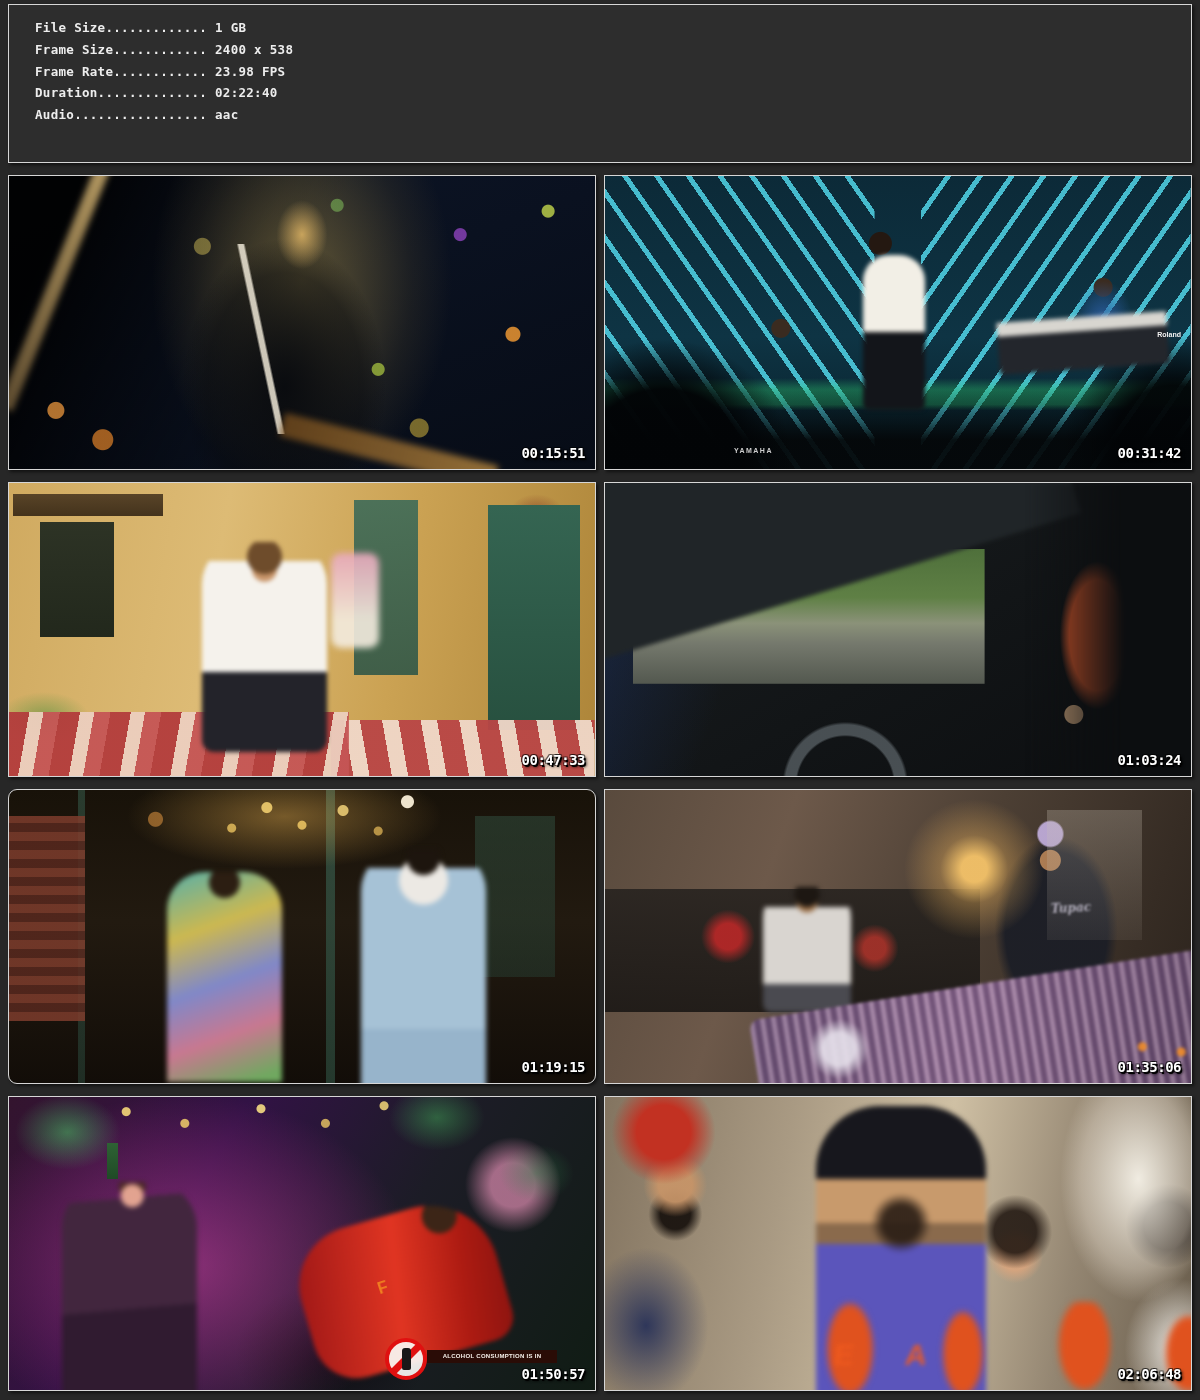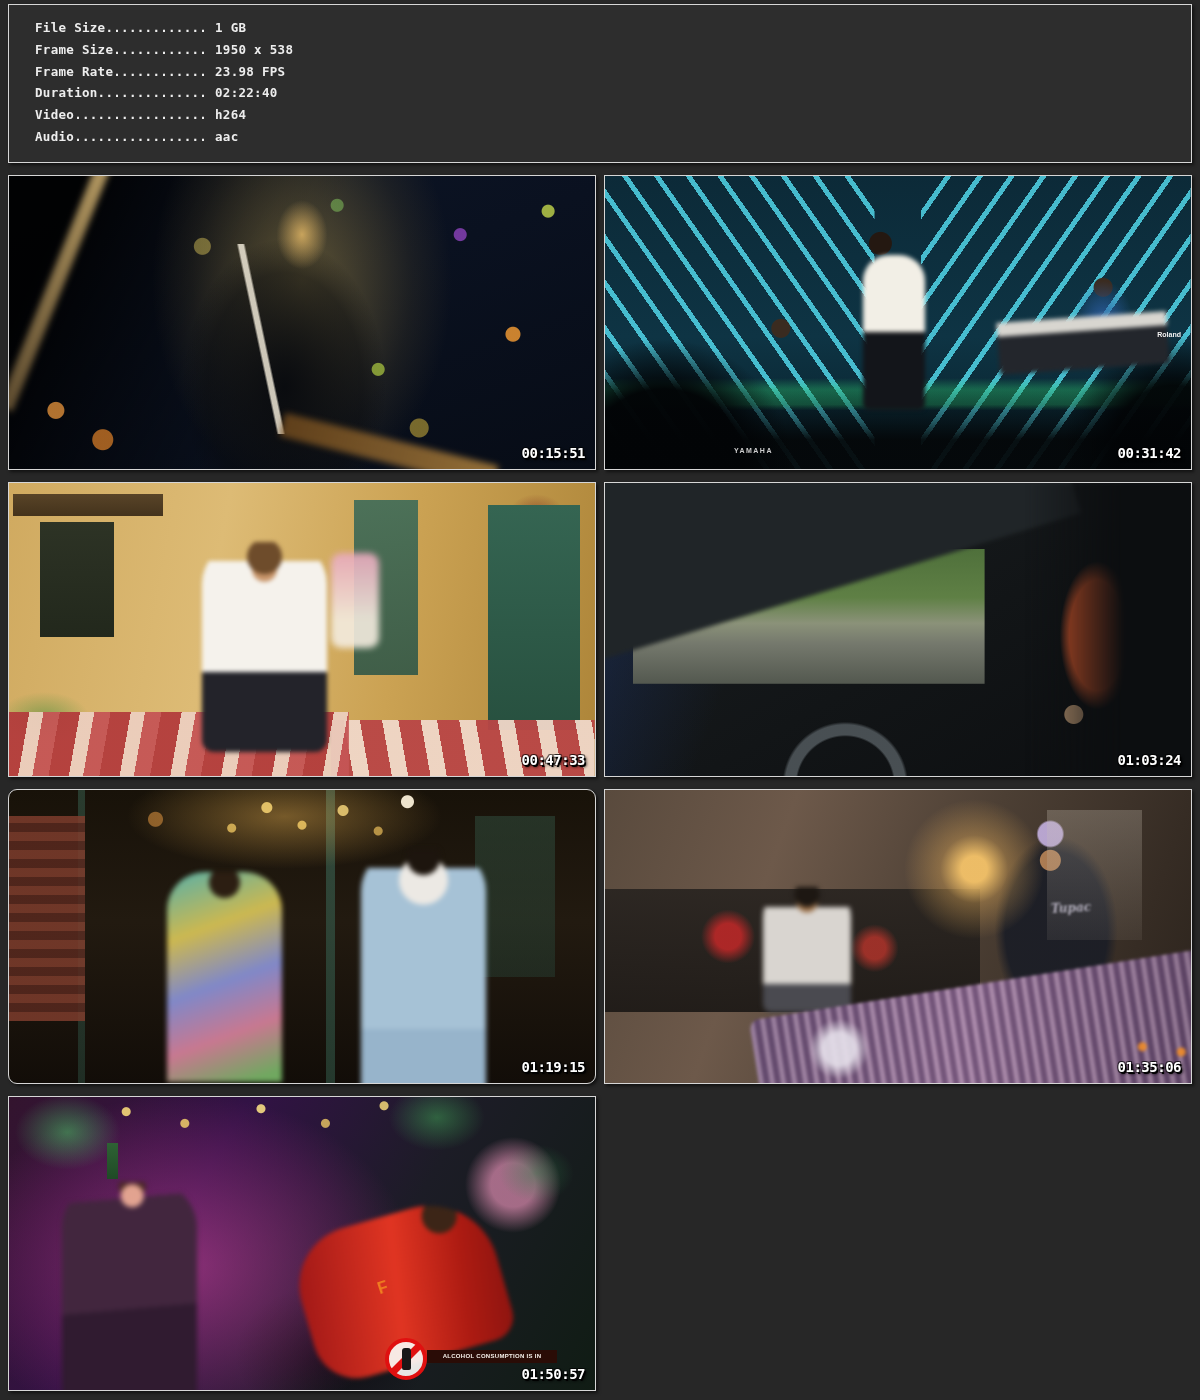--- a/index.html
+++ b/index.html
@@ -243,24 +243,23 @@
       radial-gradient(ellipse 34px 60px at 66% 45%, #e0521e 0 70%, transparent 80%),
       radial-gradient(ellipse 30px 50px at 90% 55%, #e0521e 0 70%, transparent 80%);}
   .txt-sweater{left:39%;bottom:6%;color:rgba(240,90,30,.9);font-weight:bold;font-size:30px;
     letter-spacing:22px;filter:blur(2px);transform:skewX(-6deg);}
 </style>
 </head>
 <body>
 
 <div class="info-panel">
   <div class="info-line">File Size............. 1 GB</div>
-  <div class="info-line">Frame Size............ 1950 x 538</div>
+  <div class="info-line">Frame Size............ 2400 x 538</div>
   <div class="info-line">Frame Rate............ 23.98 FPS</div>
   <div class="info-line">Duration.............. 02:22:40</div>
-  <div class="info-line">Video................. h264</div>
   <div class="info-line">Audio................. aac</div>
 </div>
 
 <div class="grid">
 
   <div class="thumb s1">
     <span class="ts">00:15:51</span>
   </div>
 
   <div class="thumb s2">
@@ -286,14 +285,18 @@
     <span class="ts">01:35:06</span>
   </div>
 
   <div class="thumb s7">
     <span class="ph-text txt-f">F</span>
     <span class="warn-sign"></span>
     <span class="warn-strip">ALCOHOL CONSUMPTION IS IN</span>
     <span class="ts">01:50:57</span>
   </div>
 
+  <div class="thumb s8">
+    <span class="ph-text txt-sweater">E A</span>
+    <span class="ts">02:06:48</span>
+  </div>
 
 </div>
 
 </body></html>

